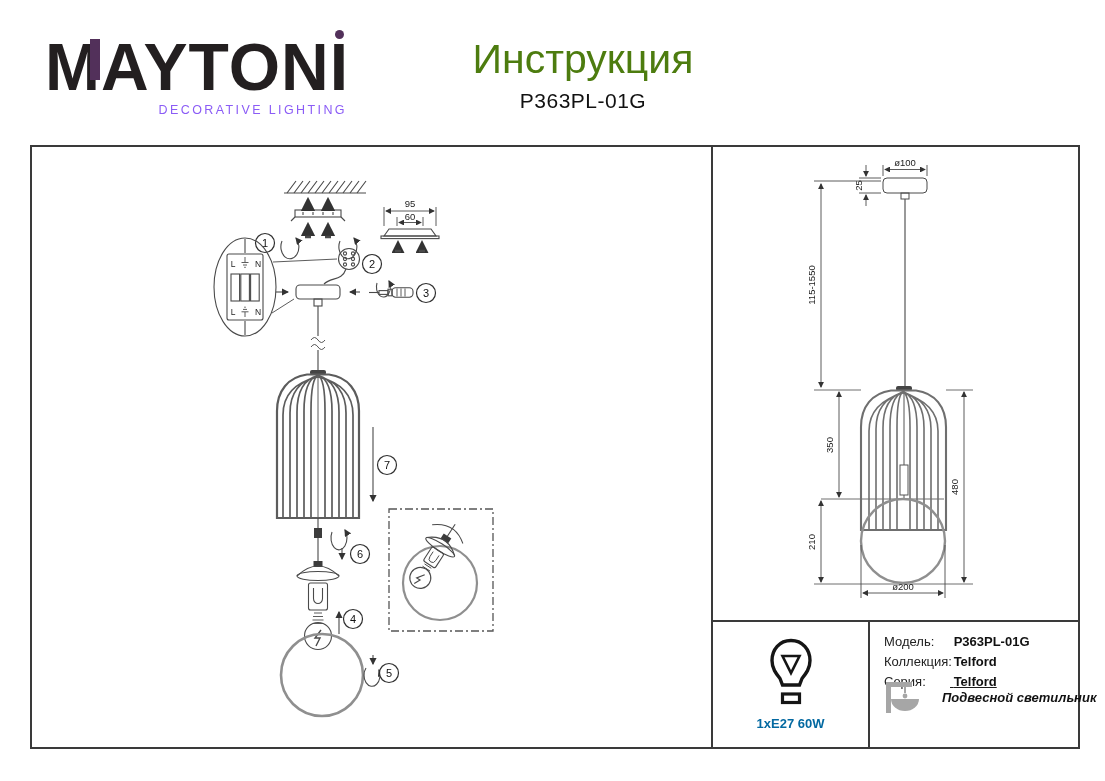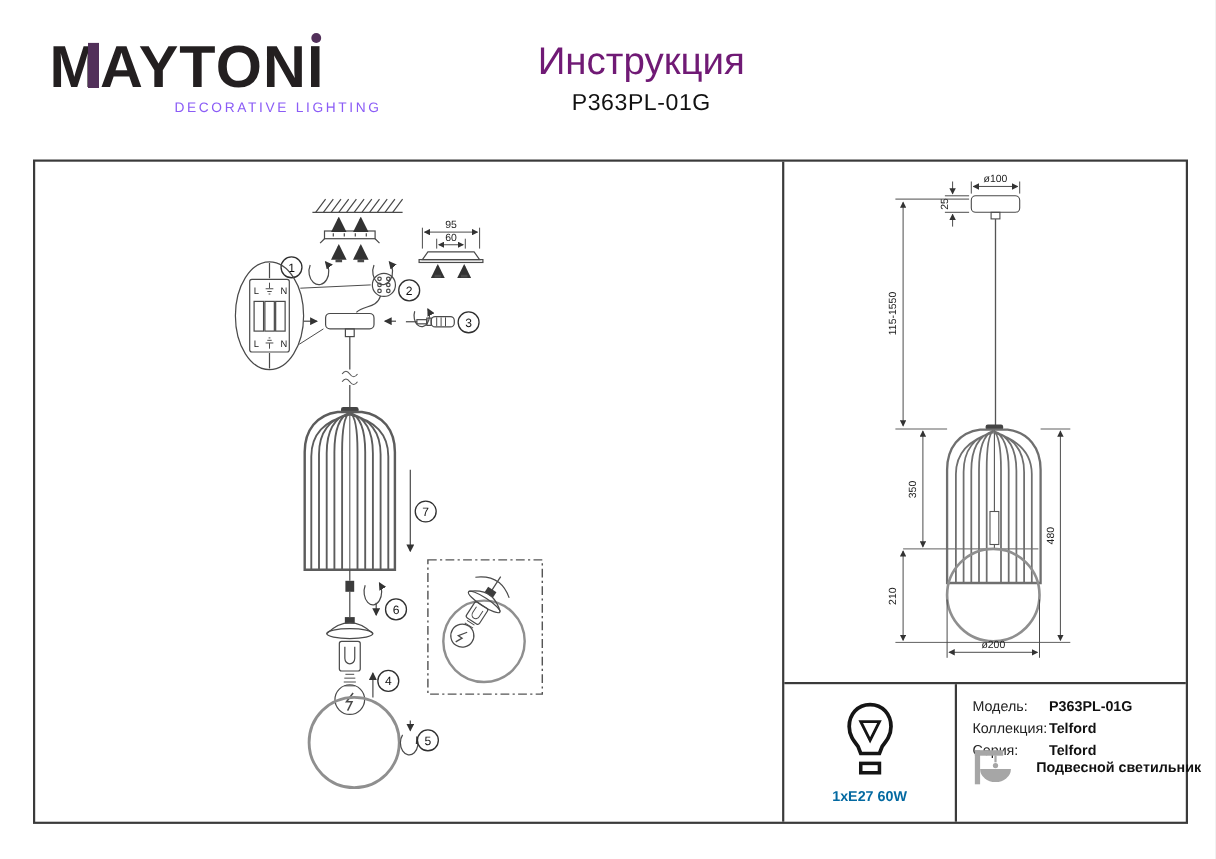--- a/index.html
+++ b/index.html
@@ -1,46 +1,46 @@
 <!DOCTYPE html>
 <html><head>
 <meta charset="utf-8">
 <style>
   html,body{margin:0;padding:0;background:#e8e8e8;}
   .page{position:relative;width:1105px;height:781px;background:#ffffff;
         font-family:"Liberation Sans",sans-serif;color:#1a1a1a;overflow:hidden;margin:0 auto;}
 
   
   .logo-block{position:absolute;left:45px;top:34px;width:302px;}
-  .logo{font-size:54px;font-weight:bold;color:#231f20;line-height:1;letter-spacing:1px;white-space:nowrap;}
+  .logo{font-size:66px;font-weight:bold;color:#231f20;line-height:1;letter-spacing:1px;white-space:nowrap;}
   .logo-m{position:relative;display:inline-block;}
   .m-bar{position:absolute;right:1px;top:5px;height:41px;width:10px;background:#52305a;}
   .logo-i{position:relative;display:inline-block;}
   .i-dot{position:absolute;top:-4px;left:50%;margin-left:-4px;width:9px;height:9px;border-radius:50%;background:#52305a;}
   .tagline{width:302px;text-align:right;font-size:12.5px;letter-spacing:2.4px;color:#8b5cf6;margin-top:3px;}
 
   .title-block{position:absolute;left:428px;top:36px;width:310px;text-align:center;}
-  .doc-title{font-size:35px;color:#701a75;}
+  .doc-title{font-size:41px;color:#4d7c0f;}
   .doc-model{font-size:21px;color:#111;margin-top:6px;letter-spacing:0.5px;}
 
   
   .main-table{position:absolute;left:30px;top:145px;width:1050px;height:604px;
               border:2px solid #3a3a3a;display:flex;box-sizing:border-box;}
   .cell-left{width:681px;border-right:2px solid #3a3a3a;box-sizing:border-box;}
   .cell-right{flex:1;display:flex;flex-direction:column;}
   .cell-right-top{height:475px;border-bottom:2px solid #3a3a3a;box-sizing:border-box;}
   .cell-right-bottom{flex:1;display:flex;}
   .spec-lamp{width:157px;border-right:2px solid #3a3a3a;box-sizing:border-box;position:relative;}
   .lamp-label{position:absolute;top:94px;left:0;width:100%;text-align:center;font-weight:bold;font-size:13px;color:#0369a1;}
   .spec-info{flex:1;position:relative;font-size:13px;padding-left:43px;}
   .spec-row{position:absolute;left:14px;white-space:nowrap;}
   .spec-row .lbl{display:inline-block;width:66px;color:#222;}
   .spec-row .val{font-weight:bold;color:#111;}
-  .row-0{top:12px;} .row-1{top:32px;} .row-2{top:52px;}
-  .row-3{top:68px;left:72px;}
+  .row-0{top:12px;} .row-1{top:32px;} .row-2{top:52px;text-decoration:underline;}
+  .row-3{top:68px;left:72px;font-style:italic;}
   .pendant-ico{position:absolute;left:16px;top:56px;}
 
   svg text{fill:#222;}
   .dim{font-size:9.5px;}
   .stepnum{font-size:11px;fill:#111;}
   .tlabel{font-size:8.5px;}
 </style>
 </head>
 <body>
 

